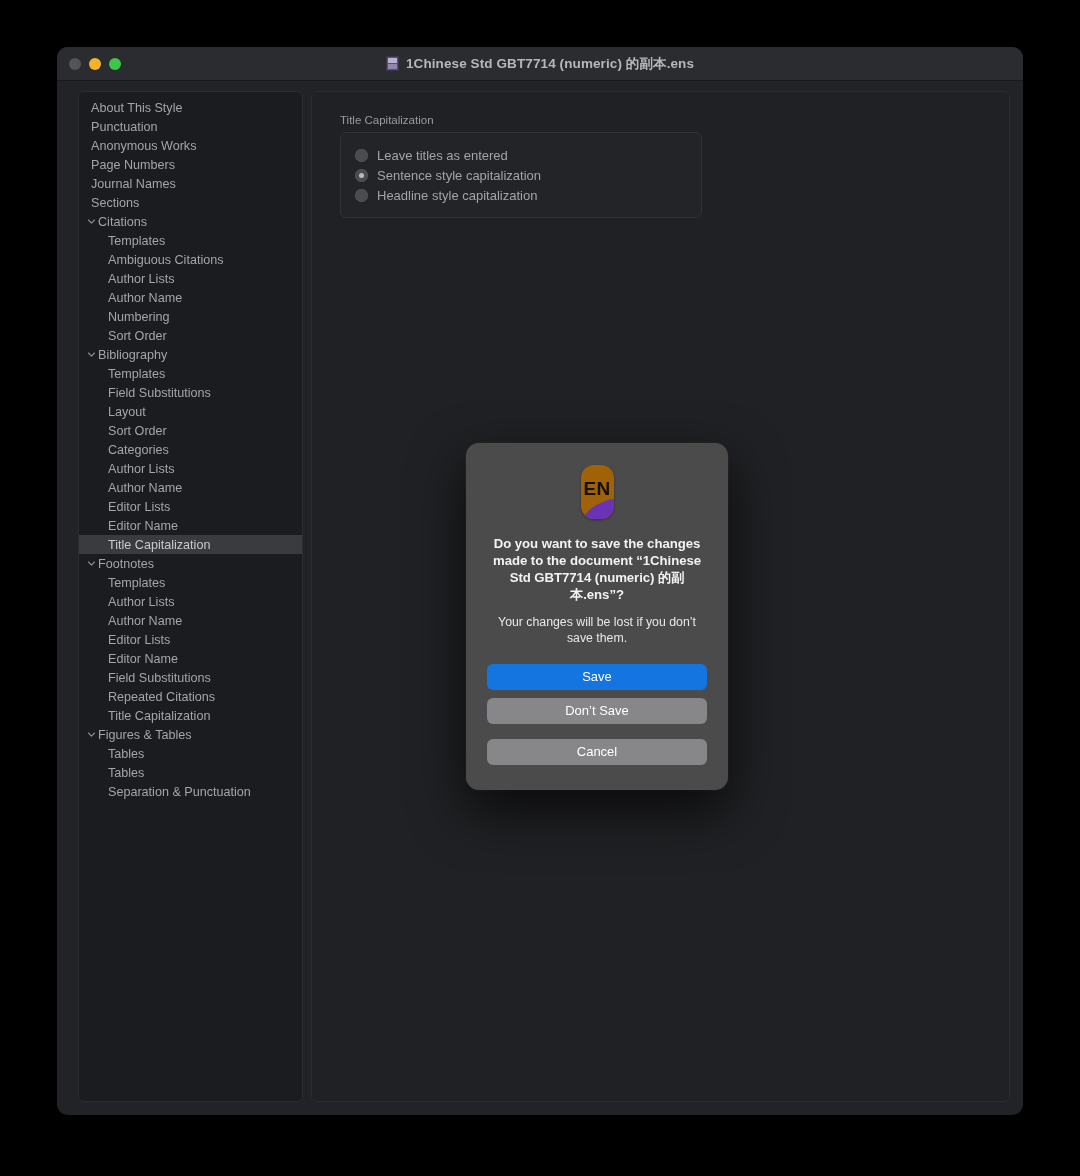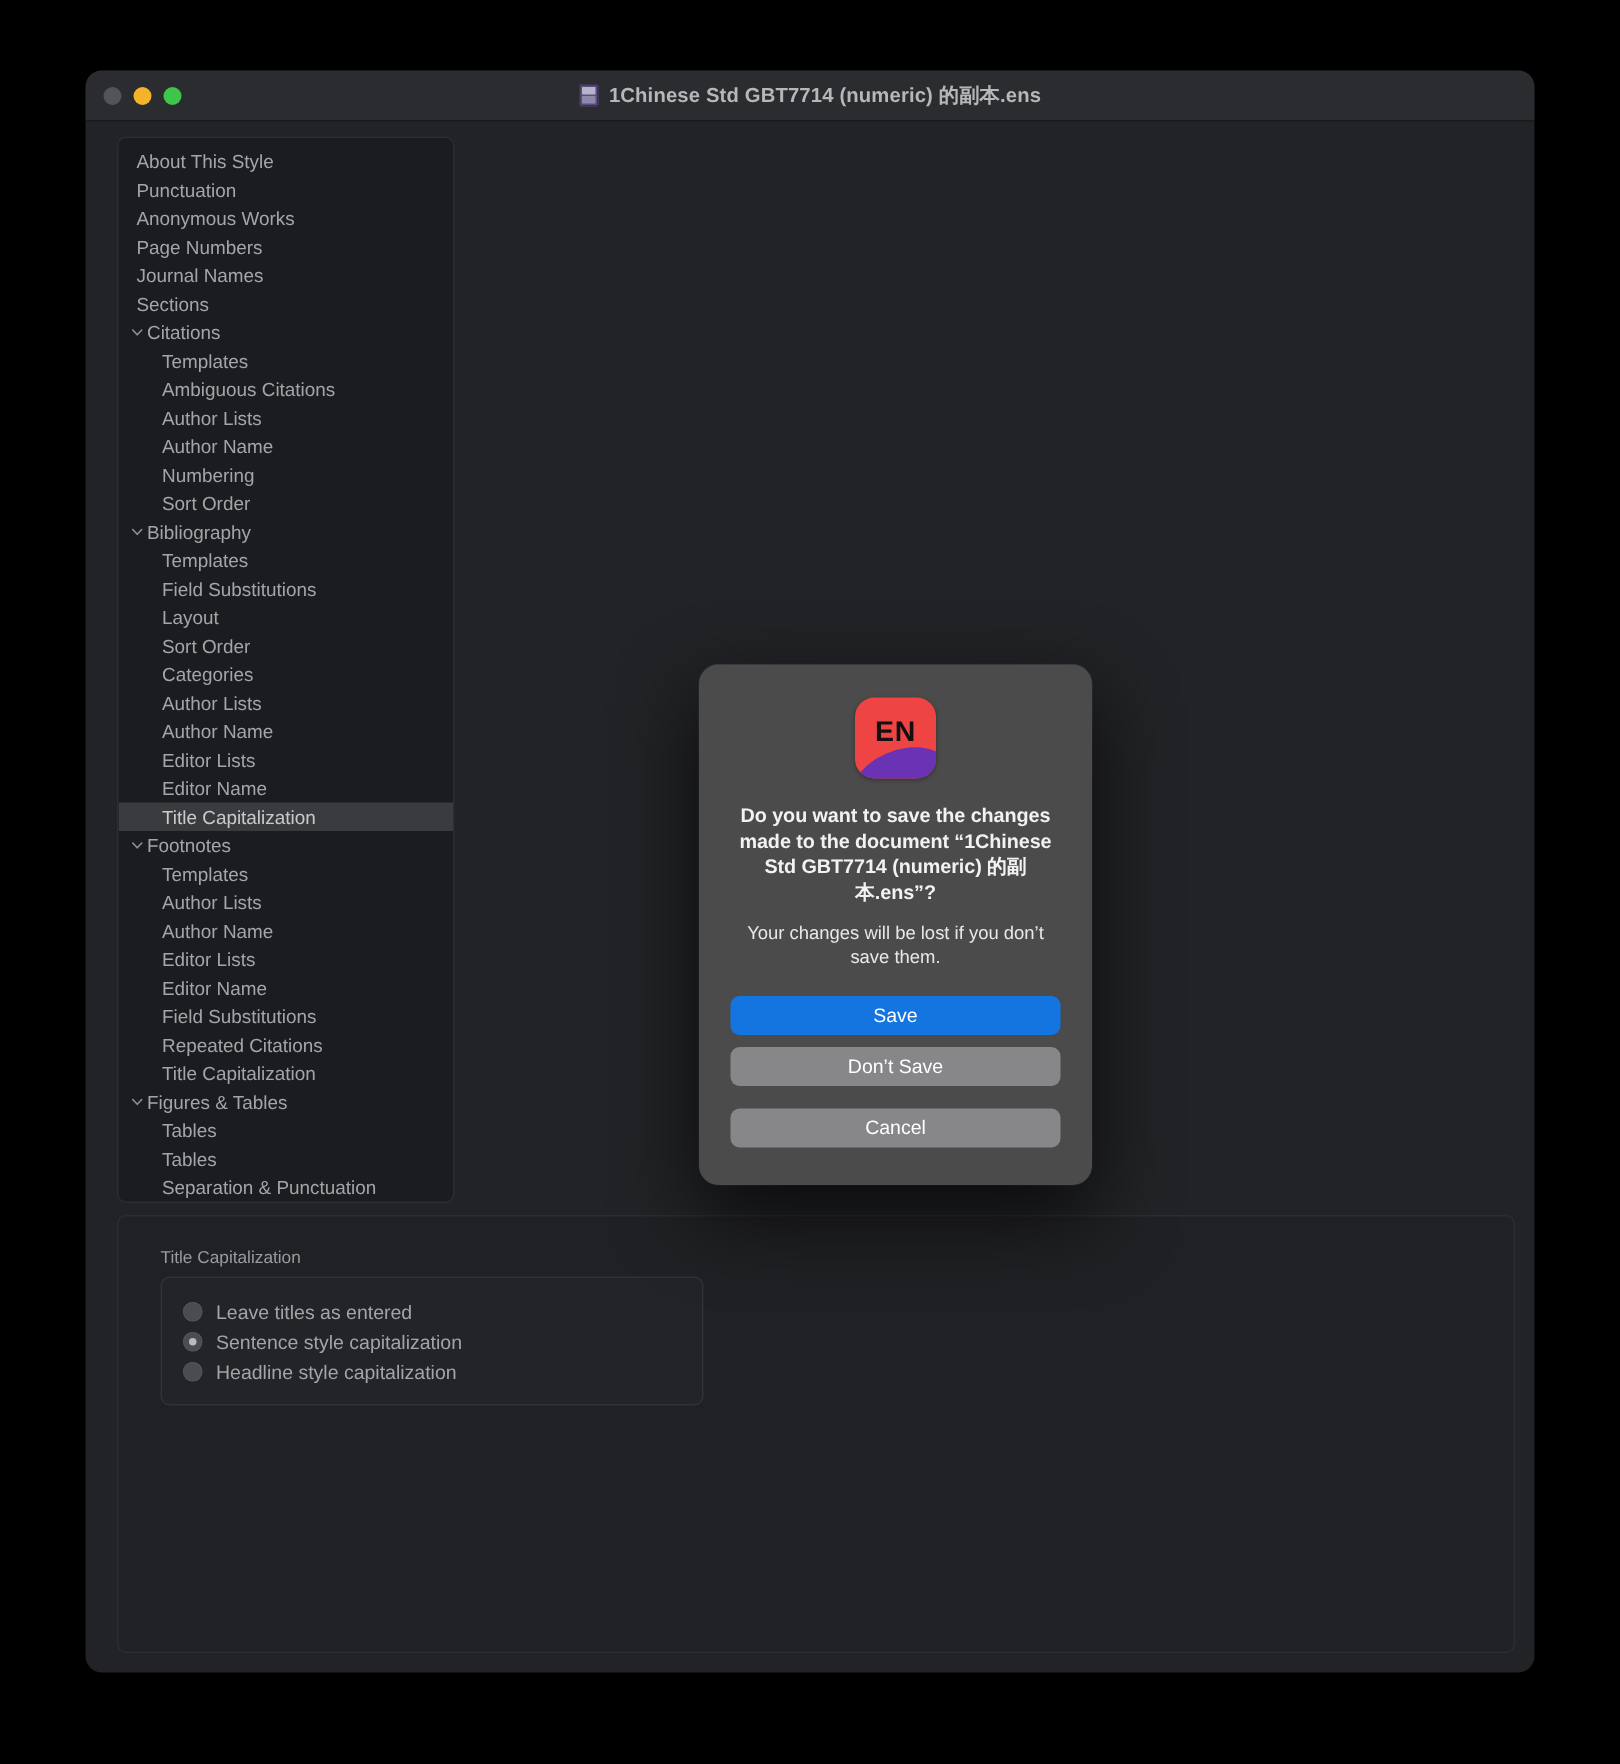--- a/index.html
+++ b/index.html
@@ -90,21 +90,20 @@
     white-space: nowrap;
   }
 
   
   #window-body {
     position: relative;
     height: 1033px;
     padding: 10px 13px 12px 21px;
     display: flex;
     gap: 8px;
-    flex-direction: column;
   }
 
   
   #sidebar {
     width: 225px;
     flex: none;
     background: #1b1c1f;
     border: 1px solid #2c2d30;
     border-radius: 6px;
     overflow: hidden;
@@ -196,24 +195,24 @@
     width: 262px;
     height: 347px;
     background: #4b4b4b;
     border-radius: 13px;
     box-shadow: 0 20px 54px rgba(0,0,0,0.72), 0 0 0 0.5px rgba(255,255,255,0.07);
     padding: 22px 21px 0 21px;
     text-align: center;
   }
 
   .en-icon {
-    width: 54px; height: 54px;
+    width: 33px; height: 54px;
     margin: 0 auto;
     border-radius: 13px;
-    background: #ef4444;
+    background: #a16207;
     position: relative;
     overflow: hidden;
     box-shadow: 0 1px 3px rgba(0,0,0,0.35);
   }
   .en-icon .en-text {
     position: absolute;
     left: 0; right: 0; top: 13px;
     font-size: 19px;
     font-weight: bold;
     letter-spacing: 0.4px;

